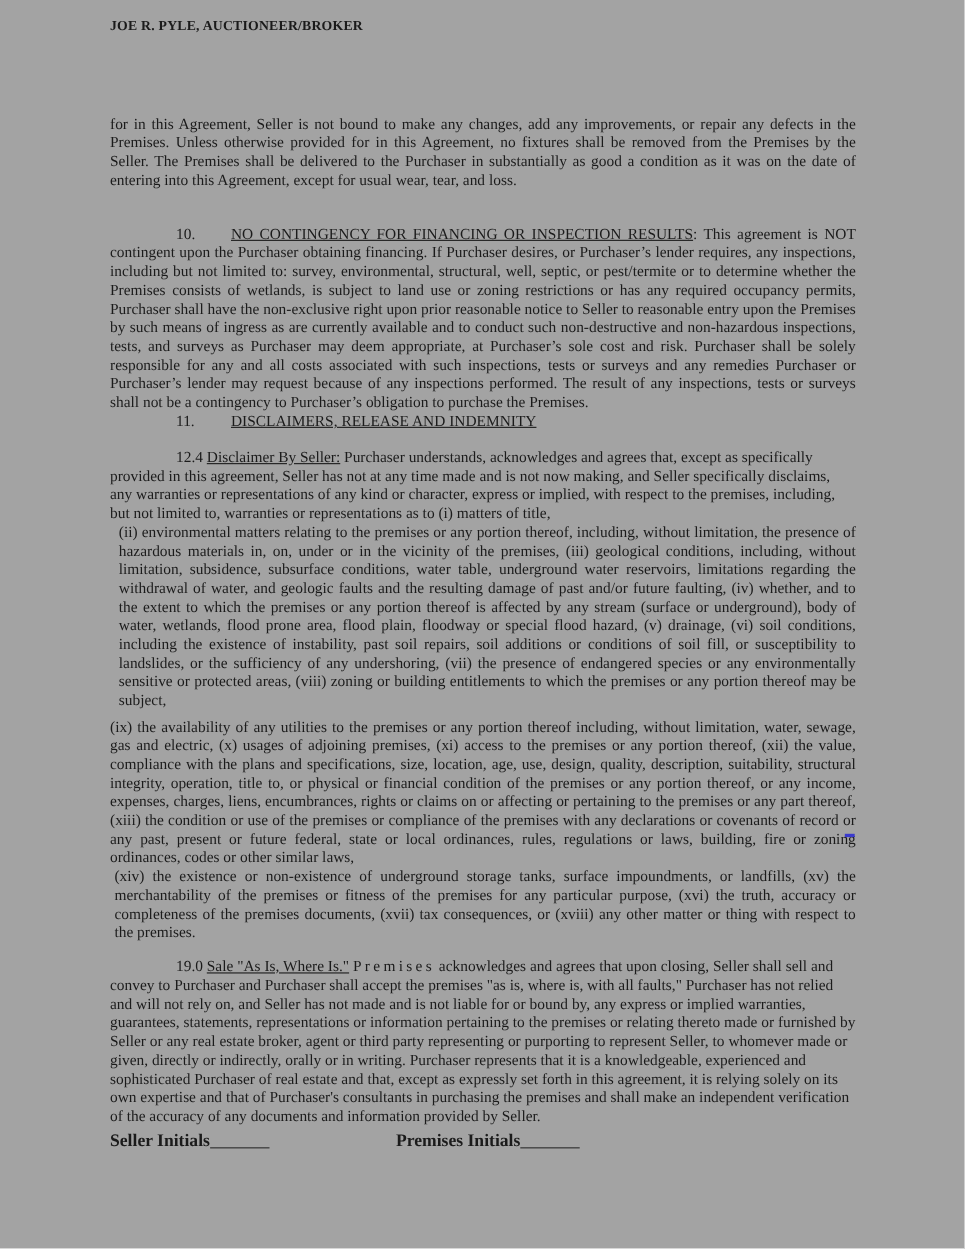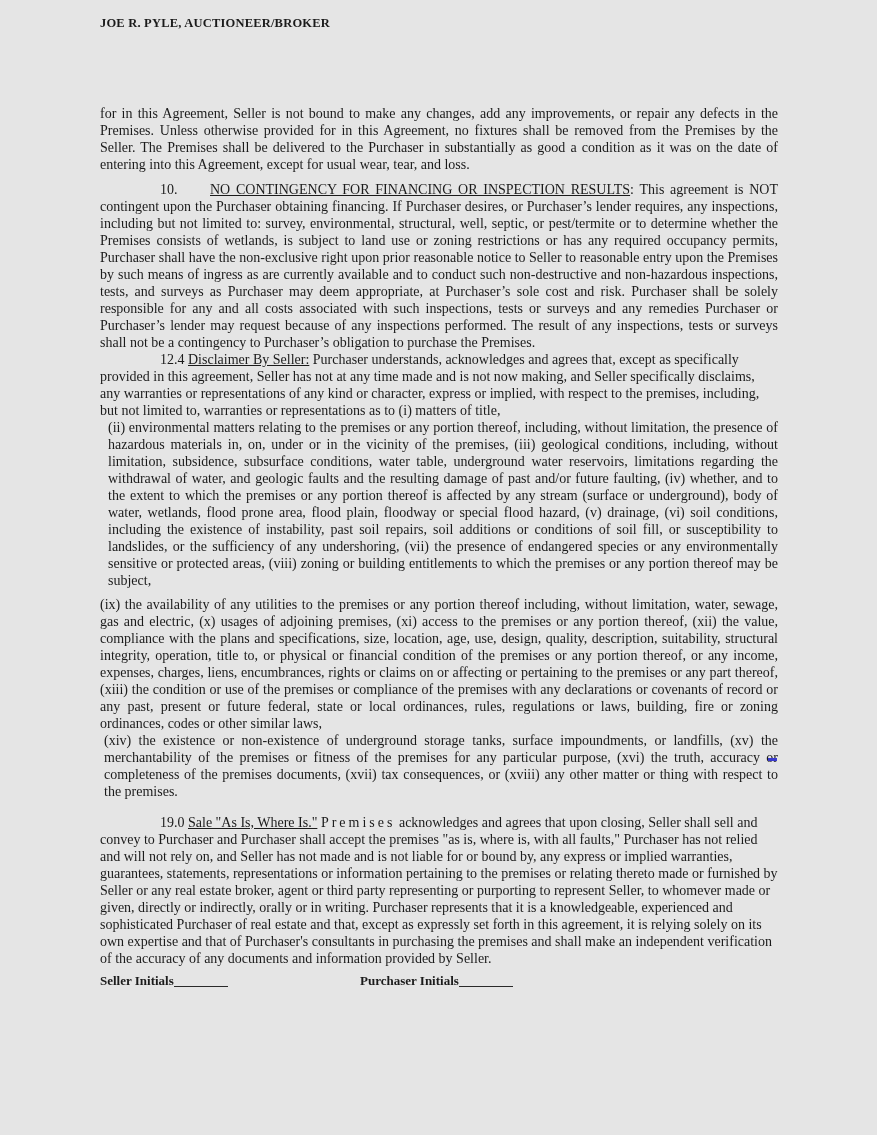--- a/index.html
+++ b/index.html
@@ -5,21 +5,21 @@
   html, body {
     margin: 0;
     padding: 0;
     background: #ffffff;
   }
   .page {
     position: relative;
     width: 877px;
     height: 1135px;
     margin: 0 auto;
-    background: #e5e5e5;
+    background: #a3a3a3;
     font-family: "Liberation Serif", "DejaVu Serif", serif;
     color: #1b1b1b;
     overflow: hidden;
   }
   .content {
     position: absolute;
     left: 100px;
     top: 16px;
     width: 678px;
   }
@@ -28,40 +28,40 @@
     font-weight: bold;
     letter-spacing: 0.2px;
     margin-bottom: 74px;
   }
   p {
     margin: 0;
     font-size: 14px;
     line-height: 17px;
   }
   .justify { text-align: justify; }
-  .p-intro { margin-bottom: 8px; }
+  .p-intro { margin-bottom: 32px; }
   .p-s10 { text-indent: 60px; }
   .p-h11 { margin-left: 60px; margin-bottom: 16px; }
   .p-s11-1a { text-indent: 60px; }
   .p-s11-1b { margin-left: 8px; width: 670px; margin-bottom: 7px; }
   .p-s11-1c { width: 678px; }
   .p-s11-1d { margin-left: 4px; width: 674px; margin-bottom: 14px; }
   .p-s11-2 { text-indent: 60px; margin-bottom: 3px; }
   .num {
     display: inline-block;
     min-width: 50px;
     text-indent: 0;
   }
   .u { text-decoration: underline; }
   .spaced {
     letter-spacing: 3px;
   }
   .sig-row {
     position: relative;
-    font-size: 13px;
+    font-size: 16px;
     font-weight: bold;
     height: 22px;
     margin-top: 1px;
   }
   .sig-purchaser {
     position: absolute;
     left: 260px;
     top: 0;
   }
   .blank {
@@ -85,38 +85,39 @@
 
 <div class="page">
   <div class="content">
 
     <div class="doc-header">JOE R. PYLE, AUCTIONEER/BROKER</div>
 
     <p class="justify p-intro">for in this Agreement, Seller is not bound to make any changes, add any improvements, or repair any defects in the Premises. Unless otherwise provided for in this Agreement, no fixtures shall be removed from the Premises by the Seller.  The Premises shall be delivered to the Purchaser in substantially as good a condition as it was on the date of entering into this Agreement, except for usual wear, tear, and loss.</p>
 
     <p class="justify p-s10"><span class="num">10.</span><span class="u">NO CONTINGENCY FOR FINANCING OR INSPECTION RESULTS</span><span>: This agreement is NOT contingent upon the Purchaser obtaining financing. If Purchaser desires, or Purchaser’s lender requires, any inspections, including but not limited to: survey, environmental, structural, well, septic, or pest/termite or to determine whether the Premises consists of wetlands, is subject to land use or zoning restrictions or has any required occupancy permits, Purchaser shall have the non-exclusive right upon prior reasonable notice to Seller to reasonable entry upon the Premises by such means of ingress as are currently available and to conduct such non-destructive and non-hazardous inspections, tests, and surveys as Purchaser may deem appropriate, at Purchaser’s sole cost and risk. Purchaser shall be solely responsible for any and all costs associated with such inspections, tests or surveys and any remedies Purchaser or Purchaser’s lender may request because of any inspections performed. The result of any inspections, tests or surveys shall not be a contingency to Purchaser’s obligation to purchase the Premises.</span></p>
 
+    <p class="p-h11"><span class="num">11.</span><span class="u">DISCLAIMERS, RELEASE AND INDEMNITY</span></p>
 
     <p class="p-s11-1a"><span>12.4</span>
       <span class="u">Disclaimer By Seller:</span>
       <span>Purchaser understands, acknowledges and agrees that, except as specifically provided in this agreement, Seller has not at any time made and is not now making, and Seller specifically disclaims, any warranties or representations of any kind or character, express or implied, with respect to the premises, including, but not limited to, warranties or representations as to (i) matters of title,</span></p>
 
     <p class="justify p-s11-1b">(ii) environmental matters relating to the premises or any portion thereof, including, without limitation, the presence of hazardous materials in, on, under or in the vicinity of the premises, (iii) geological conditions, including, without limitation, subsidence, subsurface conditions, water table, underground water reservoirs, limitations regarding the withdrawal of water, and geologic faults and the resulting damage of past and/or future faulting, (iv) whether, and to the extent to which the premises or any portion thereof is affected by any stream (surface or underground), body of water, wetlands, flood prone area, flood plain, floodway or special flood hazard, (v) drainage, (vi) soil conditions, including the existence of instability, past soil repairs, soil additions or conditions of soil fill, or susceptibility to landslides, or the sufficiency of any undershoring, (vii) the presence of endangered species or any environmentally sensitive or protected areas, (viii) zoning or building entitlements to which the premises or any portion thereof may be subject,</p>
 
     <p class="justify p-s11-1c">(ix) the availability of any utilities to the premises or any portion thereof including, without limitation, water, sewage, gas and electric, (x) usages of adjoining premises,  (xi) access to the premises or any portion thereof, (xii) the value, compliance with the plans and specifications, size, location, age, use, design, quality, description, suitability, structural integrity, operation, title to, or physical or financial condition of the premises or any portion thereof, or any income, expenses, charges, liens, encumbrances, rights or claims on or affecting or pertaining to the premises or any part thereof, (xiii) the condition or use of the premises or compliance of the premises with any declarations or covenants of record or any past, present or future federal, state or local ordinances, rules, regulations or laws, building, fire or zoning ordinances, codes or other similar laws,</p>
 
     <p class="justify p-s11-1d">(xiv) the existence or non-existence of underground storage tanks, surface impoundments, or landfills, (xv) the merchantability of the premises or fitness of the premises for any particular purpose, (xvi) the truth, accuracy or completeness of the premises documents, (xvii) tax consequences, or (xviii) any other matter or thing with respect to the premises.</p>
 
     <p class="p-s11-2"><span>19.0</span>
       <span class="u">Sale "As Is, Where Is."</span>
       <span class="spaced">Premises</span>
       <span>acknowledges and agrees that upon closing, Seller shall sell and convey to Purchaser and Purchaser shall accept the premises "as is, where is, with all faults," Purchaser has not relied and will not rely on, and Seller has not made and is not liable for or bound by, any express or implied warranties, guarantees, statements, representations or information pertaining to the premises or relating thereto made or furnished by Seller or any real estate broker, agent or third party representing or purporting to represent Seller, to whomever made or given, directly or indirectly, orally or in writing. Purchaser represents that it is a knowledgeable, experienced and sophisticated Purchaser of real estate and that, except as expressly set forth in this agreement, it is relying solely on its own expertise and that of Purchaser's consultants in purchasing the premises and shall make an independent verification of the accuracy of any documents and information provided by Seller.</span></p>
 
     <div class="sig-row">
       <span>Seller Initials</span><span class="blank"></span>
       <span class="sig-purchaser">
-        <span>Purchaser Initials</span><span class="blank"></span>
+        <span>Premises Initials</span><span class="blank"></span>
       </span>
     </div>
   </div>
 
   <div class="margin-mark"></div>
 </div>
 
 </body></html>

